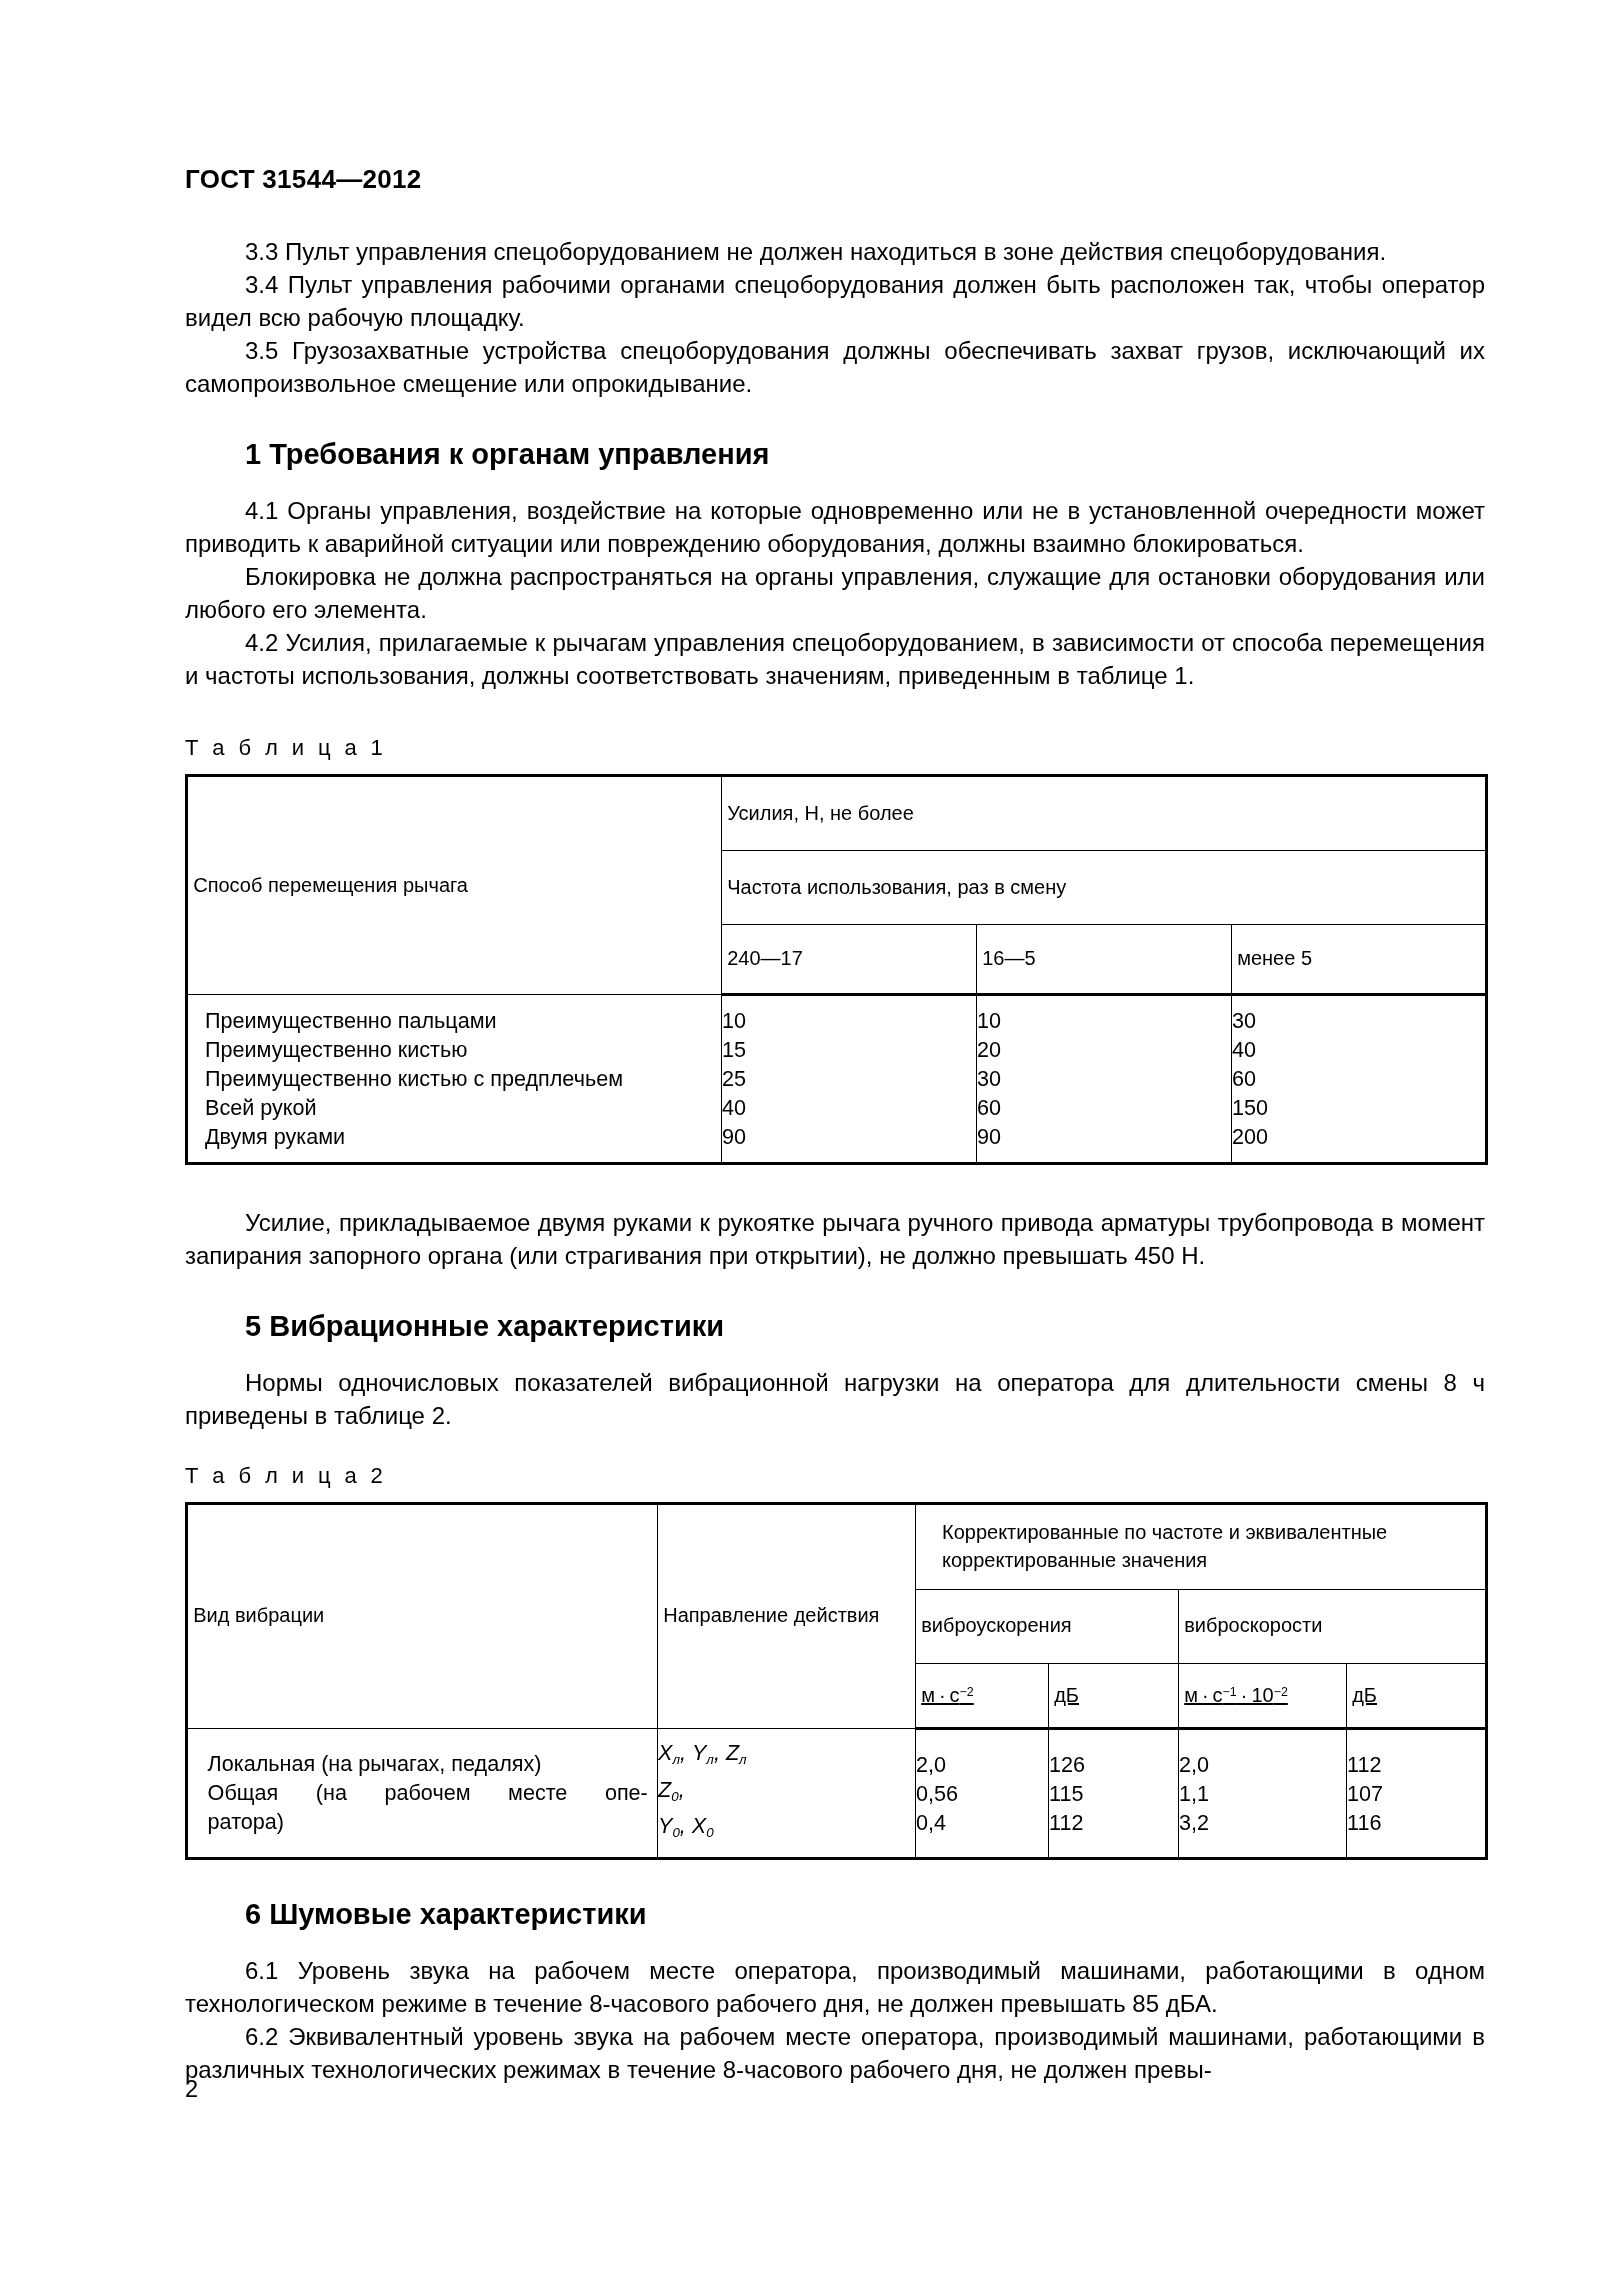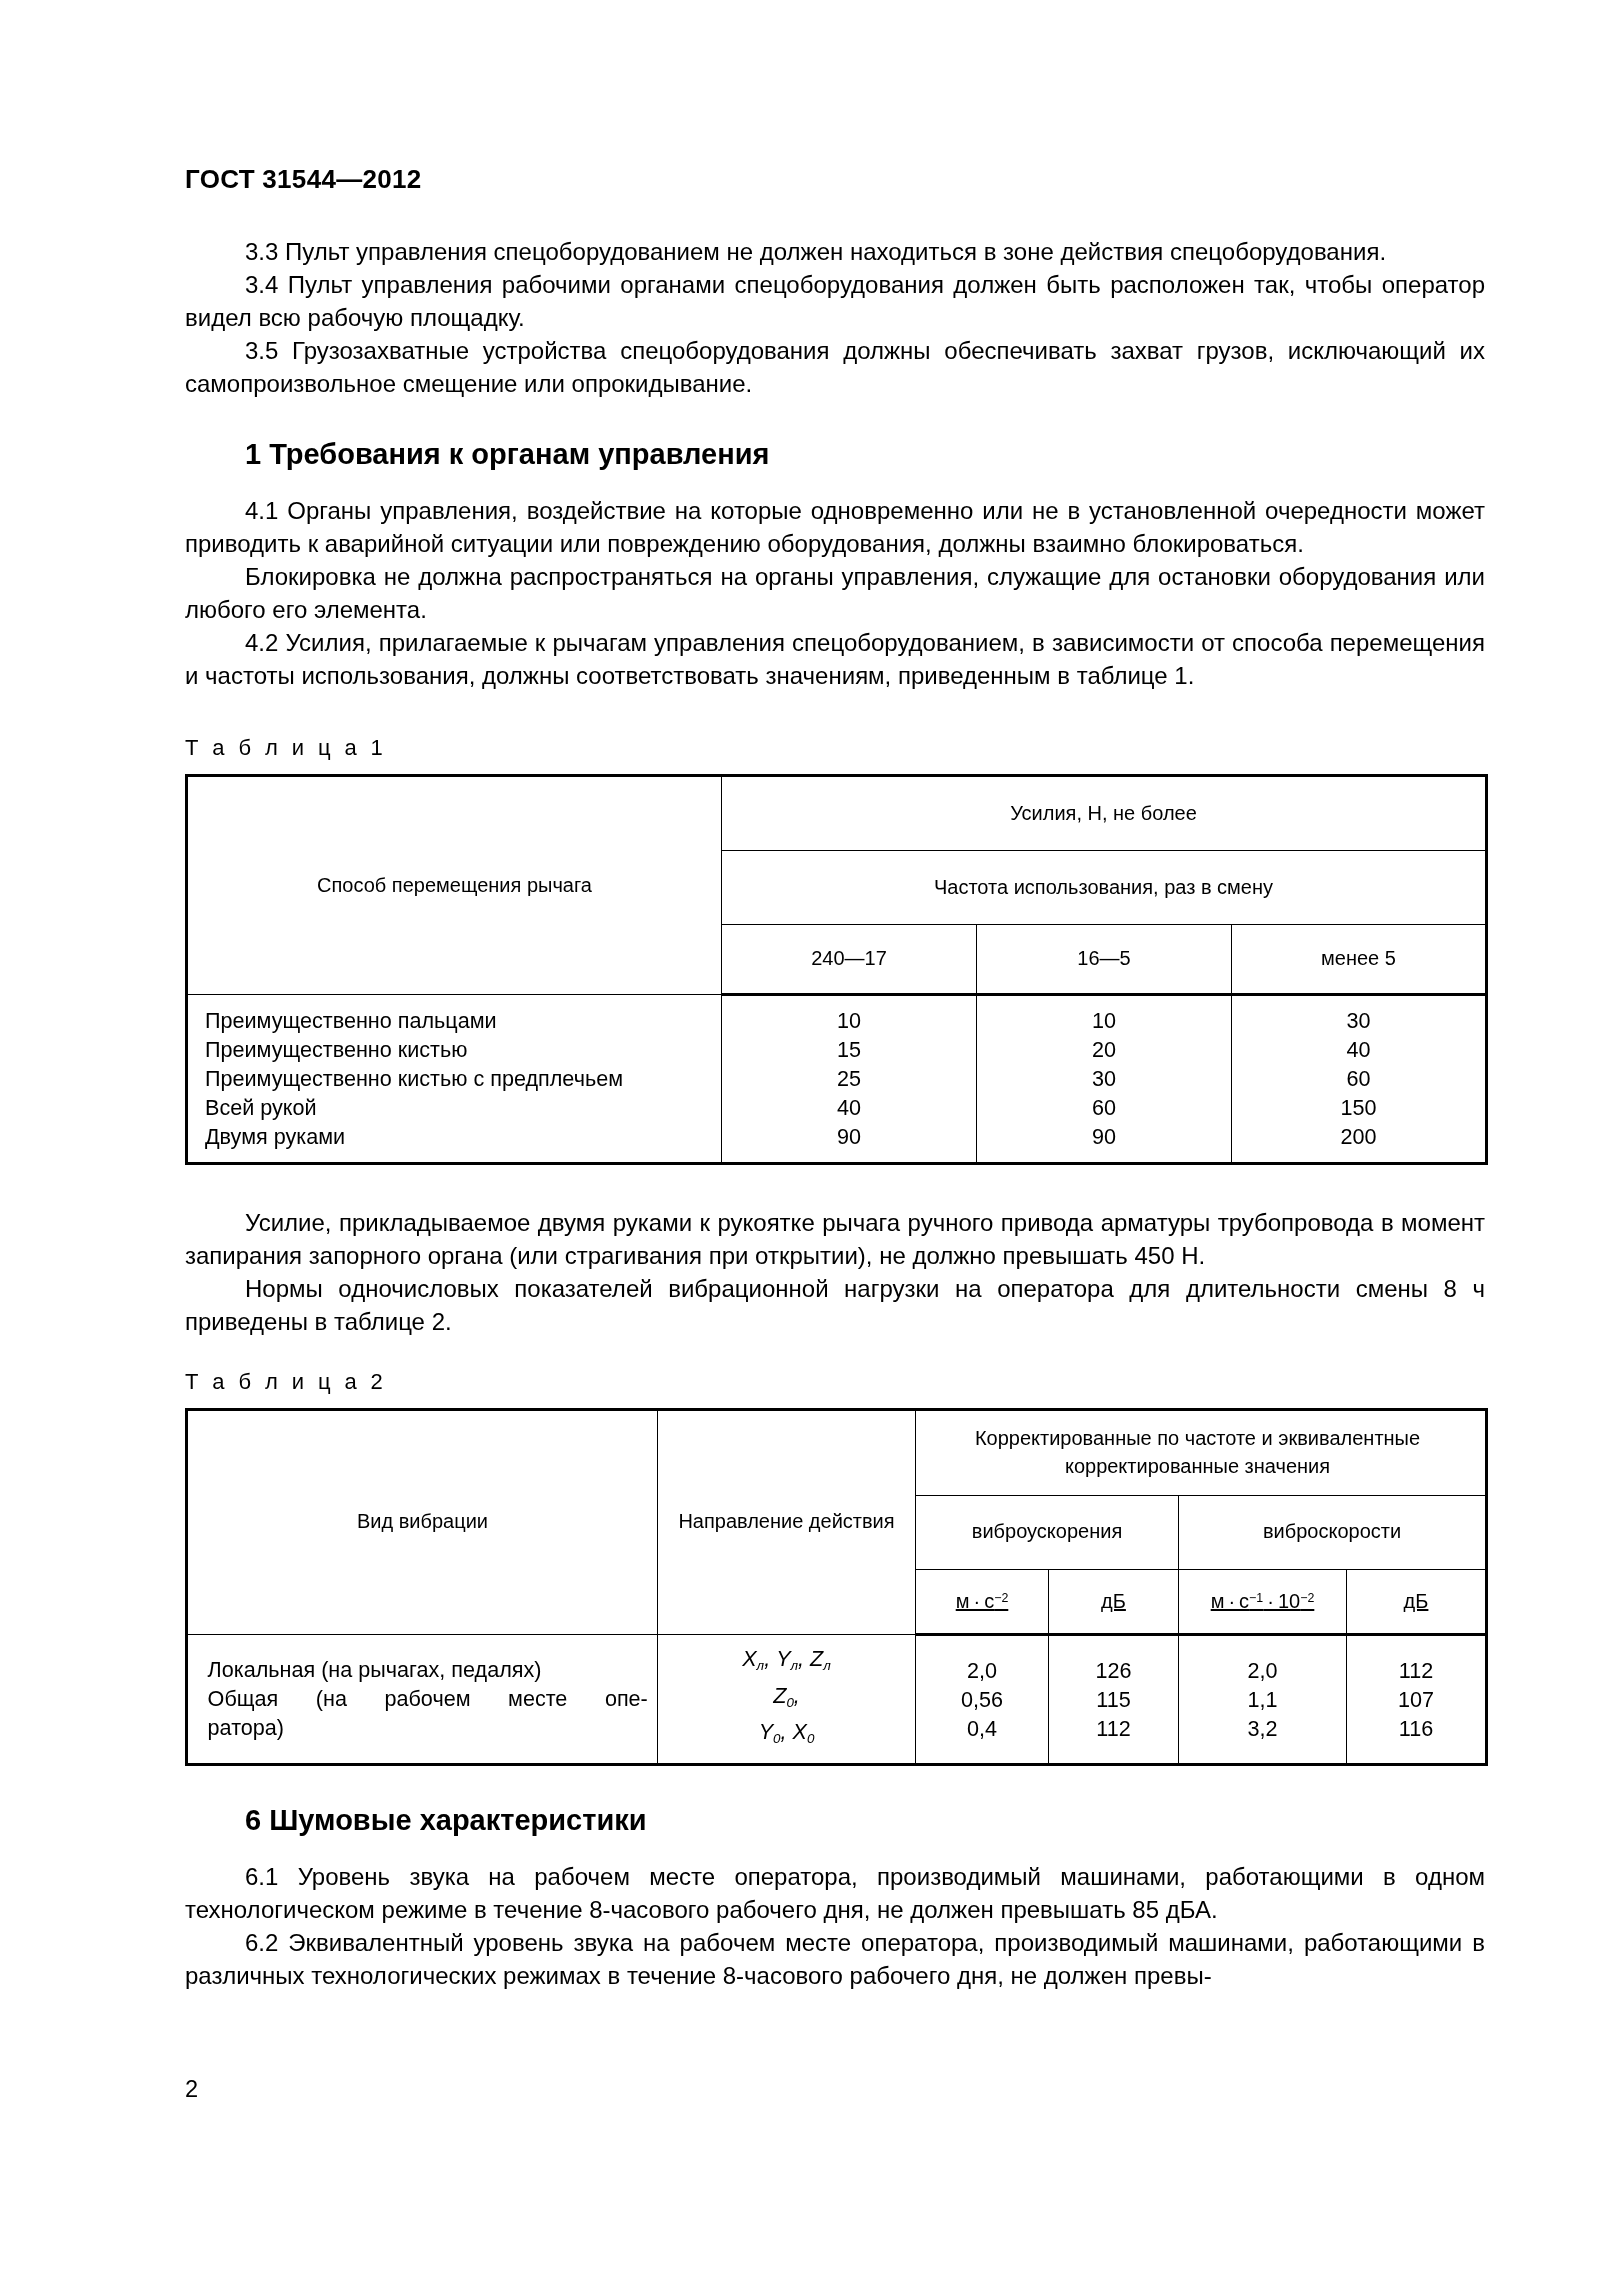--- a/index.html
+++ b/index.html
@@ -74,21 +74,20 @@
   table.gost {
     border-collapse: collapse;
     width: 1300px;
     table-layout: fixed;
     font-size: 21px;
   }
   table.gost td {
     border: 1.3px solid #000;
     padding: 0;
     vertical-align: middle;
-    text-align: center;
   }
   table.gost td.left {
     text-align: left;
     padding-left: 17px;
   }
   table.gost .thick-top { border-top-width: 3.3px; }
   table.gost .thick-bottom { border-bottom-width: 3.3px; }
   table.gost .thick-left { border-left-width: 3.3px; }
   table.gost .thick-right { border-right-width: 3.3px; }
 
@@ -216,20 +215,21 @@
             <div class="numcell">200</div>
           </td>
         </tr>
       </tbody>
     </table>
 
     <div class="spacer-lg"></div>
 
     <p class="para">Усилие, прикладываемое двумя руками к рукоятке рычага ручного привода арматуры трубопровода в момент запирания запорного органа (или страгивания при открытии), не должно превышать 450 Н.</p>
 
+    <h2 class="section">5  Вибрационные характеристики</h2>
 
     <p class="para">Нормы одночисловых показателей вибрационной нагрузки на оператора для длительности смены 8 ч приведены в таблице 2.</p>
 
     <div class="spacer-md"></div>
 
     <div class="table-caption">Т а б л и ц а  2</div>
 
     <table class="gost">
       <colgroup>
         <col style="width:471px">

